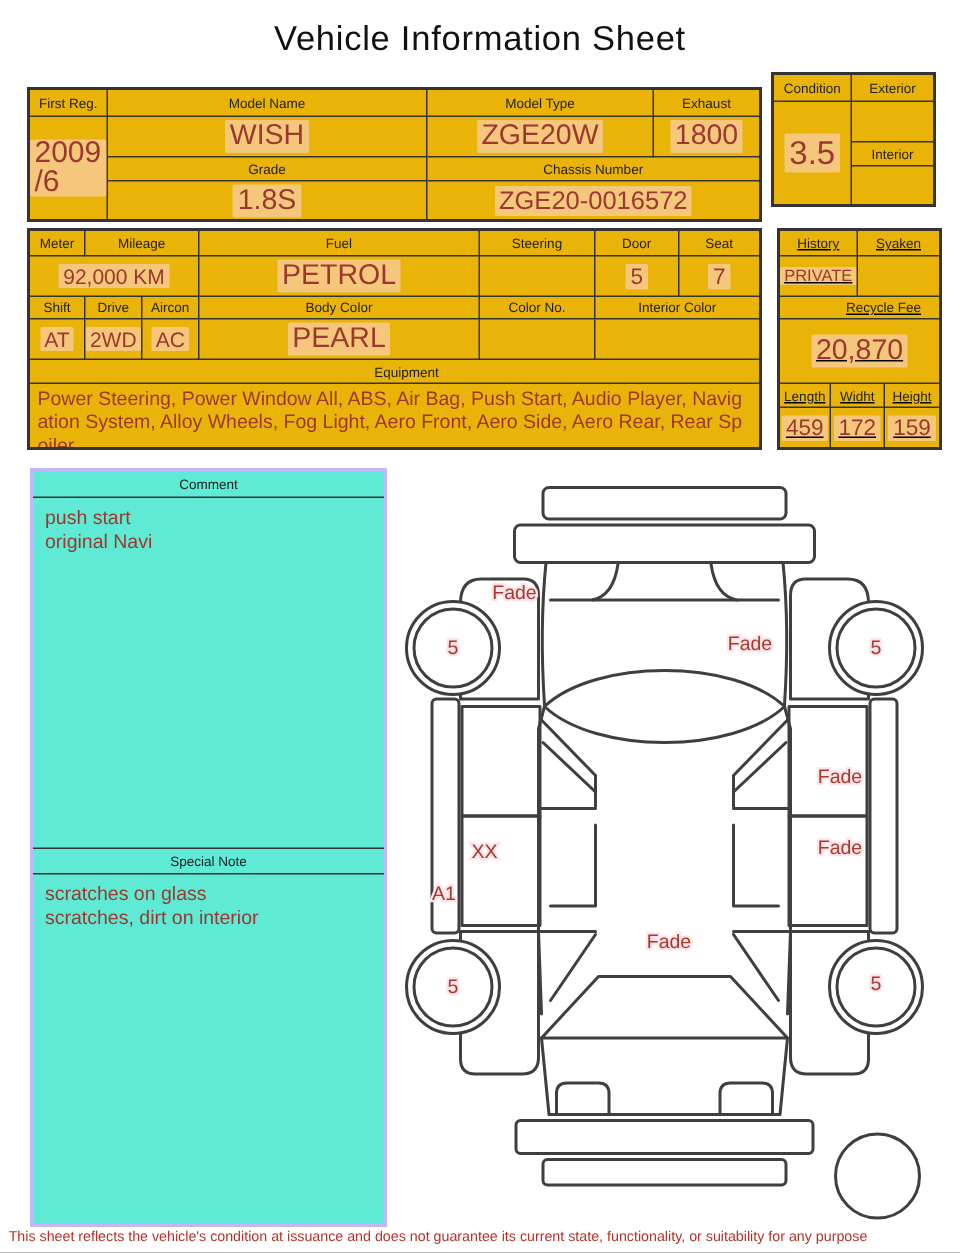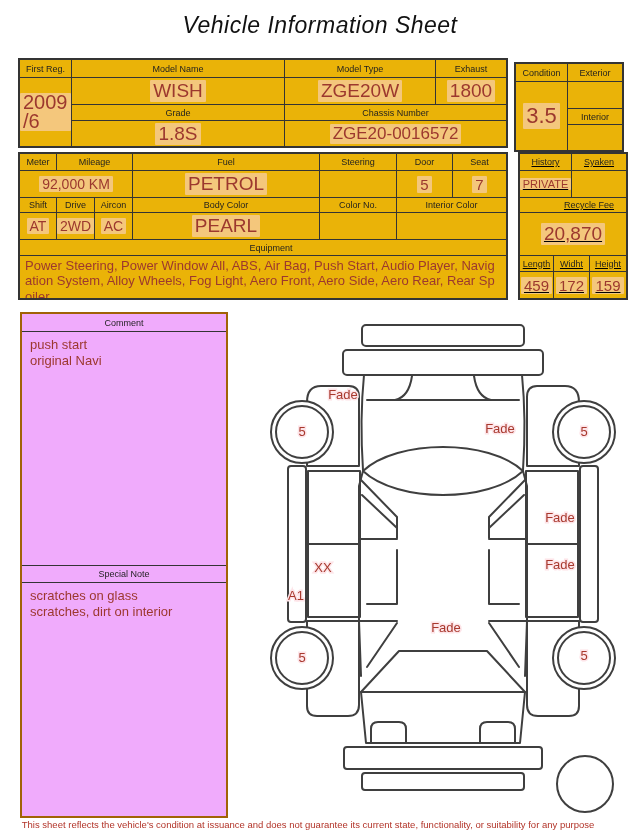--- a/index.html
+++ b/index.html
@@ -1,46 +1,46 @@
 <!DOCTYPE html>
 <html><head>
 <meta charset="utf-8">
 <style>
   html,body{margin:0;padding:0;background:#888;}
   #page{position:relative;width:640px;height:835px;background:#ffffff;
         font-family:"Liberation Sans","DejaVu Sans",sans-serif;overflow:hidden;}
   .abs{position:absolute;}
   #title{left:0;top:12px;width:640px;text-align:center;font-size:23px;color:#111;
-         letter-spacing:0.5px;font-style:italic;}
+         letter-spacing:0.5px;}
   
   .tbl{position:absolute;display:grid;border:2px solid #343434;background:#eab308;box-sizing:border-box;}
   .cell{border-right:1px solid #343434;border-bottom:1px solid #343434;
         display:flex;align-items:center;justify-content:center;
         overflow:hidden;box-sizing:border-box;position:relative;}
   .nr{border-right:none;} .nb{border-bottom:none;}
   .hdr{font-size:9px;color:#1f1f1f;white-space:nowrap;}
   .val{color:#9c382e;white-space:nowrap;}
   .hl{background:rgba(252,215,221,0.55);padding:0 3px;border-radius:1px;}
   .v19{font-size:19px;} .v17{font-size:17px;} .v15{font-size:15px;}
   .v14{font-size:14px;} .v11{font-size:11px;}
   .v22{font-size:22px;}
   .leftalign{justify-content:flex-start;}
   .firstreg{line-height:0.95;font-size:20px;text-align:left;}
   .eqp{font-size:13px;color:#9c382e;line-height:1.18;word-break:break-all;
        align-items:flex-start;justify-content:flex-start;text-align:left;
        padding:2px 5px;}
   
-  #comment-box{left:20px;top:312px;width:208px;height:506px;border:2px solid #a16207;
-               box-sizing:border-box;background:#f0abfc;}
+  #comment-box{left:20px;top:312px;width:238px;height:506px;border:2px solid #c4b5fd;
+               box-sizing:border-box;background:#5eead4;}
   .box-hdr{height:18px;border-bottom:1px solid #343434;display:flex;align-items:center;
            justify-content:center;font-size:9px;color:#1f1f1f;box-sizing:border-box;}
   .box-body{height:233px;padding:5px 8px;box-sizing:border-box;color:#9c382e;
             font-size:13px;line-height:1.2;}
   .sn-hdr{border-top:1px solid #343434;}
-  #disclaimer{left:16px;top:819px;width:584px;text-align:center;font-size:9.5px;color:#b23429;}
+  #disclaimer{left:0;top:819px;width:584px;text-align:center;font-size:9.5px;color:#b23429;}
   
   .mark{font-family:"Liberation Sans","DejaVu Sans",sans-serif;font-size:13px;fill:#a8392e;
         paint-order:stroke;stroke:#fde4e8;stroke-width:3px;text-anchor:middle;}
 </style>
 </head>
 <body>
 
 <div id="page">
 
   <div id="title" class="abs">Vehicle Information Sheet</div>
@@ -68,21 +68,21 @@
     <div class="cell hdr nr" style="grid-row:3;grid-column:3/5;">Chassis Number</div>
 
     <div class="cell val v19 nb" style="grid-row:4;grid-column:2;">
         <span class="hl">1.8S</span>
       </div>
     <div class="cell val v17 nr nb" style="grid-row:4;grid-column:3/5;">
         <span class="hl">ZGE20-0016572</span>
       </div>
   </div>
 
-  <div class="tbl" style="left:514px;top:62px;grid-template-columns:52px 54px;grid-template-rows:18px 27px 16px 25px;">
+  <div class="tbl" style="left:514px;top:48px;grid-template-columns:52px 54px;grid-template-rows:18px 27px 16px 25px;">
     <div class="cell hdr">Condition</div>
     <div class="cell hdr nr">Exterior</div>
     <div class="cell val v22 nb" style="grid-row:2/5;grid-column:1;">
         <span class="hl">3.5</span>
       </div>
     <div class="cell nr">
         <span class="val"></span>
       </div>
     <div class="cell hdr nr" style="grid-row:3;grid-column:2;">Interior</div>
     <div class="cell nr nb" style="grid-row:4;grid-column:2;">

